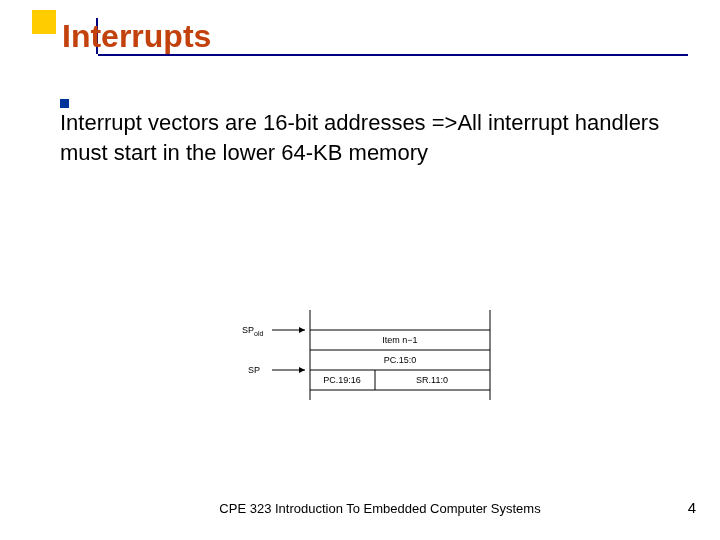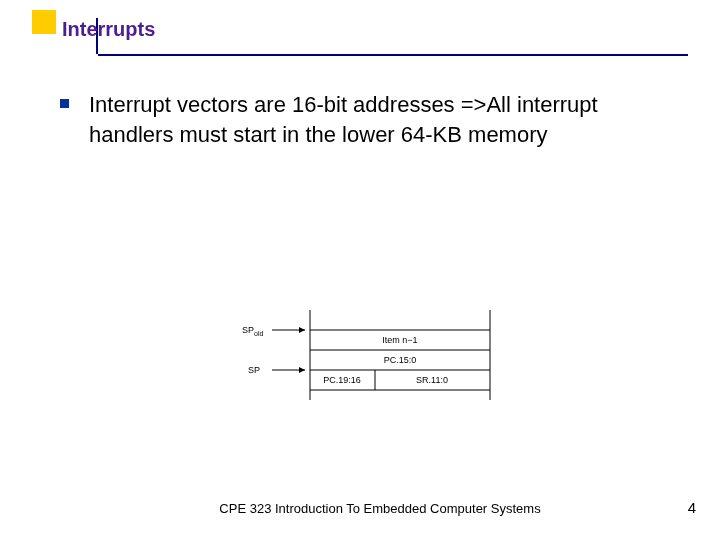--- a/index.html
+++ b/index.html
@@ -23,23 +23,23 @@
   .accent-block {
     position: absolute;
     top: 10px;
     left: 32px;
     width: 24px;
     height: 24px;
     background: #ffcc00;
     z-index: 0;
   }
   .title-text {
-    font-size: 20px;
+    font-size: 32px;
     font-weight: bold;
-    color: #4c1d95;
+    color: #c2410c;
     margin-left: 22px;
     z-index: 1;
   }
   .title-underline {
     position: absolute;
     top: 54px;
     left: 98px;
     width: 590px;
     height: 2px;
     background: #000080;
@@ -55,20 +55,21 @@
   .content {
     position: absolute;
     top: 90px;
     left: 60px;
     width: 620px;
   }
   .bullet-row {
     display: flex;
     align-items: flex-start;
     margin-bottom: 4px;
+    flex-direction: column;
   }
   .bullet {
     width: 9px;
     height: 9px;
     background: #003399;
     margin-top: 9px;
     margin-right: 20px;
     flex-shrink: 0;
   }
   .bullet-text {

